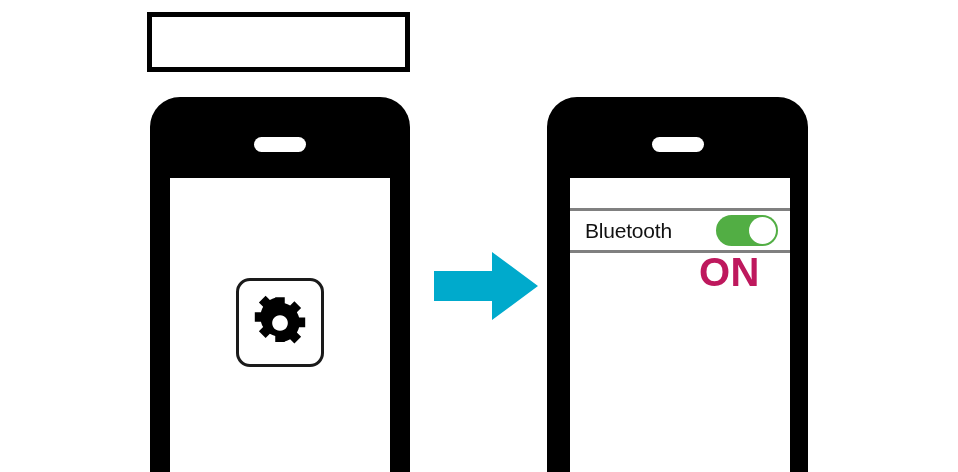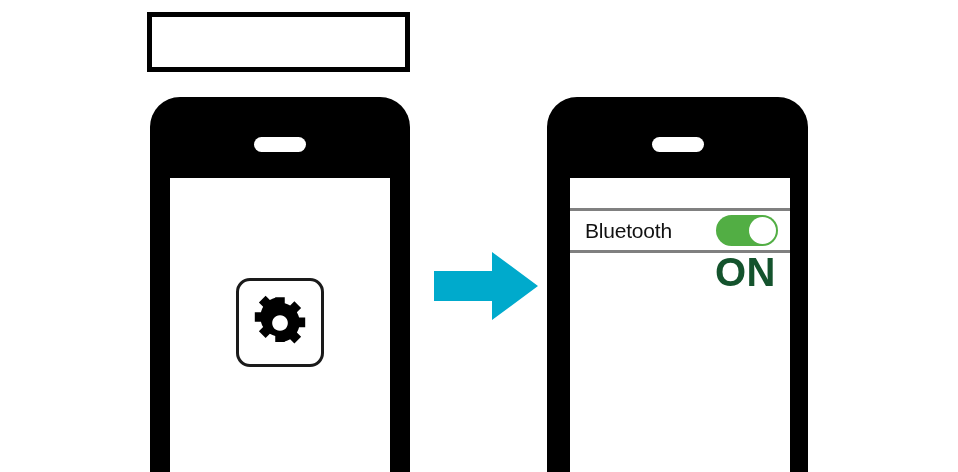--- a/index.html
+++ b/index.html
@@ -158,25 +158,25 @@
     top: 2px;
     right: 2px;
     width: 27px;
     height: 27px;
     border-radius: 50%;
     background: #ffffff;
   }
 
   .state-text {
     position: absolute;
-    right: 14px;
+    right: 30px;
     top: 74px;
     font-size: 40px;
     font-weight: bold;
-    color: #14532d;
+    color: #be185d;
     letter-spacing: 0.5px;
     line-height: 1;
   }
 
   
   .arrow {
     position: absolute;
     left: 434px;
     top: 252px;
     width: 104px;

